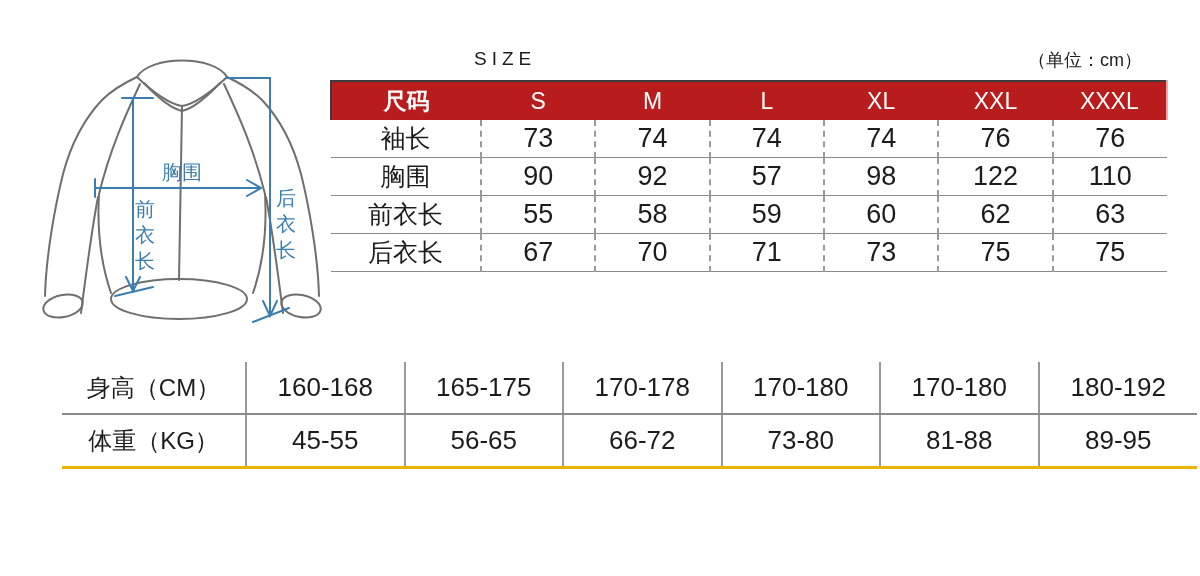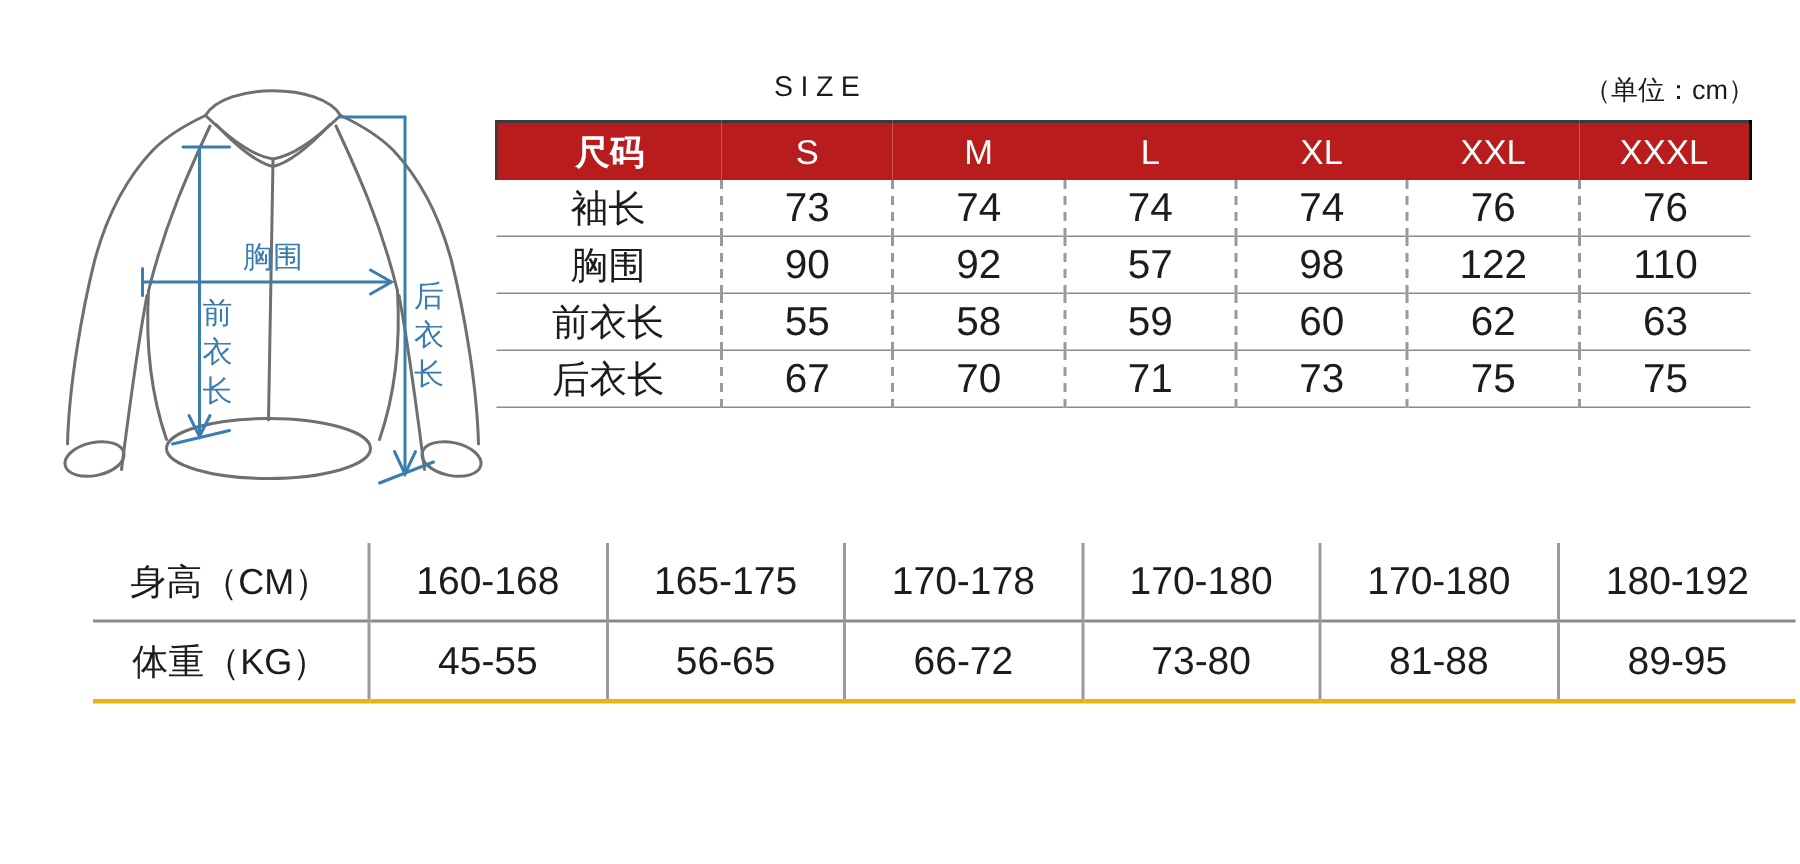--- a/index.html
+++ b/index.html
@@ -4,26 +4,26 @@
 <style>
   html,body { margin:0; padding:0; background:#ffffff; }
   .canvas {
     position:relative; width:1200px; height:576px; background:#ffffff;
     font-family:"Liberation Sans","DejaVu Sans",sans-serif;
     color:#1c1c1c; overflow:hidden;
   }
 
   
   .size-title {
-    position:absolute; left:516px; top:48px;
+    position:absolute; left:474px; top:48px;
     font-size:19px; letter-spacing:5px; color:#1c1c1c; font-weight:500;
   }
   .unit-label {
     position:absolute; left:1000px; top:48px; width:170px;
-    text-align:right; font-size:18px; color:#1c1c1c;
+    text-align:center; font-size:18px; color:#1c1c1c;
   }
 
   
   .jacket-svg { position:absolute; left:2px; top:44px; }
   .dim-label {
     position:absolute; color:#3b7dae; font-size:20px; line-height:25px;
     font-weight:400; white-space:nowrap;
   }
   .dim-label.vertical {
     width:22px; white-space:normal; word-break:break-all;
@@ -35,21 +35,21 @@
 
   
   table { border-collapse:collapse; table-layout:fixed; position:absolute; }
   th {
     background:#b91c1c; color:#ffffff; font-weight:400;
     font-size:23px; text-align:center; vertical-align:middle;
     height:38px; padding:0; border-top:2px solid #3c3c3e;
   }
   th.rowhead { font-weight:700; font-size:23px; }
   th:first-child { border-left:2px solid #3c3c3e; }
-  th:last-child  { border-right:2px solid #000000; }
+  th:last-child  { border-right:2px solid #fca5a5; }
   td {
     text-align:center; vertical-align:middle; padding:0;
     font-size:27px; color:#1c1c1c;
   }
   td.rowlabel { font-size:25px; }
 
   
   .size-table { left:330px; top:80px; width:838px; }
   .size-table td { height:37px; border-bottom:1px solid #8a8a8a; }
   .size-table td:not(:first-child) { border-left:2px dashed #9a9a9a; }

